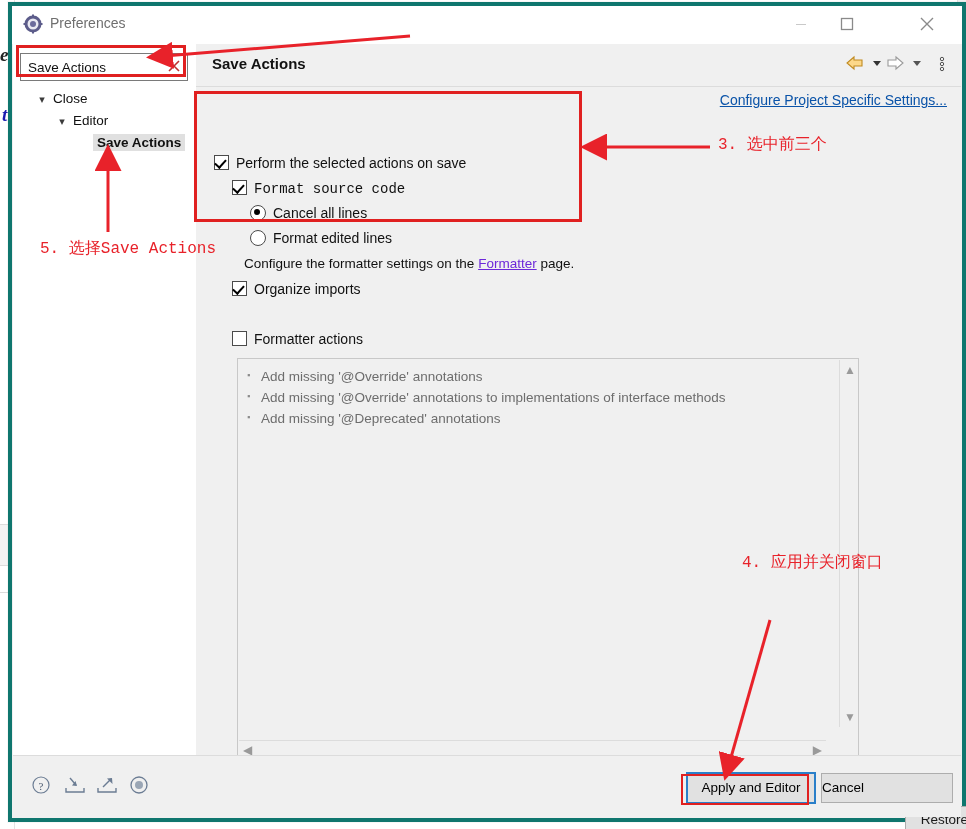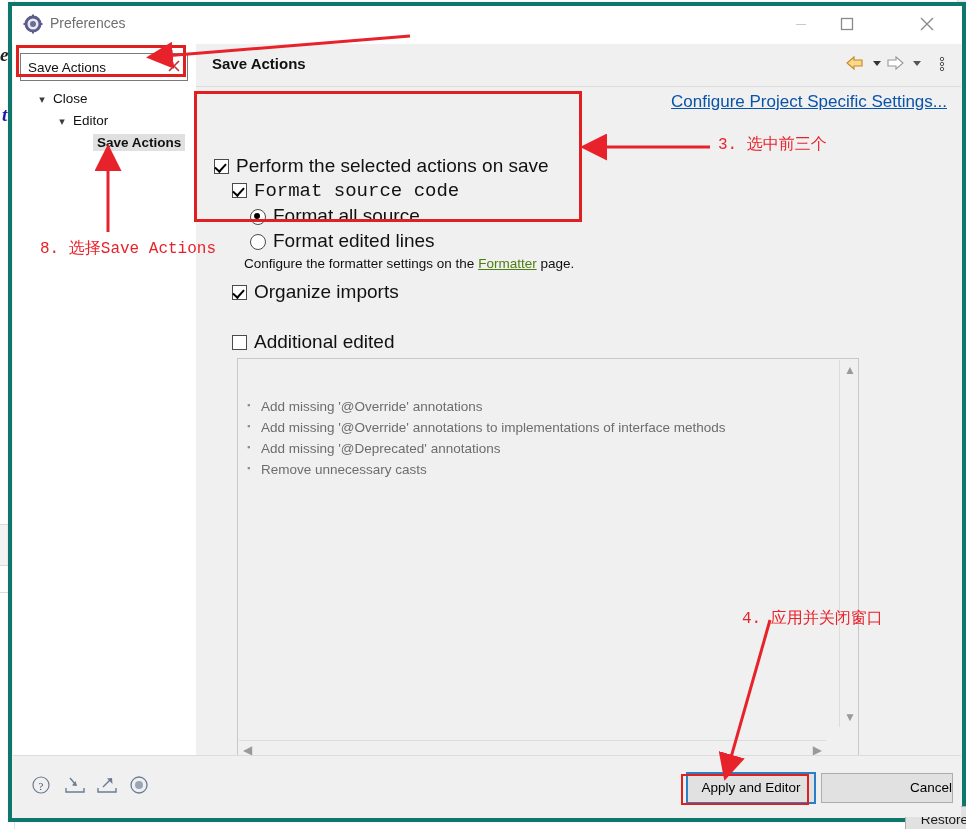--- a/index.html
+++ b/index.html
@@ -45,52 +45,52 @@
   .rightpane{position:absolute;left:184px;top:38px;right:1px;height:711px;background:#f0f0f0;}
   .pageheader{position:relative;height:42px;background:#f0f0f0;border-bottom:1px solid #dcdcdc;}
   .pagetitle{position:absolute;left:16px;top:11px;font-size:15px;font-weight:bold;color:#111;}
   .navtool{position:absolute;top:11px;cursor:pointer;}
   .navtool svg{display:block;}
   .nav-back{right:96px;} .nav-back-arrow{right:78px;}
   .nav-fwd{right:56px;}  .nav-fwd-arrow{right:38px;}
   .nav-menu{right:14px;top:10px;}
 
   .pagebody{position:absolute;left:0;right:0;top:43px;bottom:0;background:#f0f0f0;}
-  .cps-link{position:absolute;right:14px;top:5px;font-size:17px;color:#0a53a8;text-decoration:underline;cursor:pointer;}
-
-  .optrow{position:absolute;font-size:19px;color:#111;white-space:nowrap;}
+  .cps-link{position:absolute;right:14px;top:5px;font-size:14px;color:#0a53a8;text-decoration:underline;cursor:pointer;}
+
+  .optrow{position:absolute;font-size:14px;color:#111;white-space:nowrap;}
   .cb{display:inline-block;width:13px;height:13px;border:1px solid #4a4a4a;background:#fff;
       vertical-align:-2px;margin-right:7px;position:relative;}
   .cb.checked::after{content:"";position:absolute;left:2px;top:1px;width:5px;height:9px;
       border:solid #000;border-width:0 2px 2px 0;transform:rotate(42deg);}
   .rb{display:inline-block;width:14px;height:14px;border:1px solid #4a4a4a;border-radius:50%;background:#fff;
       vertical-align:-3px;margin-right:7px;position:relative;}
   .rb.checked::after{content:"";position:absolute;left:3px;top:3px;width:6px;height:6px;border-radius:50%;background:#000;}
   .hint{position:absolute;font-size:13.5px;color:#111;}
-  .hint a{color:#4d7c0f;text-decoration:underline;cursor:pointer;}
+  .hint a{color:#6d28d9;text-decoration:underline;cursor:pointer;}
 
   .listbox{position:absolute;left:41px;top:271px;width:620px;height:400px;background:#f0f0f0;border:1px solid #c8c8c8;}
-  .listinner{position:absolute;left:1px;top:1px;width:587px;height:367px;background:#f0f0f0;overflow:hidden;margin-top:30px;}
+  .listinner{position:absolute;left:1px;top:1px;width:587px;height:367px;background:#f0f0f0;overflow:hidden;}
   .litem{font-size:13.5px;color:#6d6d6d;line-height:21px;white-space:nowrap;padding-left:22px;position:relative;}
   .litem::before{content:"\25AA";position:absolute;left:8px;top:-1px;font-size:9px;color:#8a8a8a;}
   .vscroll{position:absolute;right:1px;top:1px;width:17px;height:367px;background:#f0f0f0;border-left:1px solid #dcdcdc;}
   .hscroll{position:absolute;left:1px;bottom:1px;width:587px;height:17px;background:#f0f0f0;border-top:1px solid #dcdcdc;}
   .sarrow{position:absolute;color:#9a9a9a;font-size:12px;cursor:pointer;}
 
   .btn{position:absolute;background:#e1e1e1;border:1px solid #adadad;font-size:13.5px;color:#1a1a1a;
        text-align:center;cursor:pointer;font-family:"Liberation Sans",sans-serif;}
   .btn-restore{left:709px;top:719px;width:130px;height:26px;line-height:26px;}
 
   .bottombar{position:absolute;left:1px;right:1px;bottom:1px;height:61px;background:#f0f0f0;border-top:1px solid #dcdcdc;}
   .footicon{position:absolute;top:19px;cursor:pointer;}
   .btn-applyclose{position:absolute;left:674px;top:17px;width:126px;height:28px;line-height:28px;
        background:#e1e1e1;border:1px solid #adadad;outline:2px solid #2a7fc9;outline-offset:-1px;
        font-size:13.5px;text-align:center;cursor:pointer;}
   .btn-cancel{position:absolute;left:808px;top:17px;width:130px;height:28px;line-height:28px;
-       background:#e1e1e1;border:1px solid #adadad;font-size:13.5px;text-align:right;cursor:pointer;}
+       background:#e1e1e1;border:1px solid #adadad;font-size:13.5px;text-align:left;cursor:pointer;}
 
   
   #anno{position:absolute;inset:0;pointer-events:none;}
   .atext{position:absolute;color:#e8222a;font-family:"Liberation Mono","DejaVu Sans Mono",monospace;
          font-size:16px;white-space:nowrap;}
   .redbox{position:absolute;border:3px solid #e02020;}
 </style>
 </head>
 <body>
 
@@ -206,47 +206,46 @@
 
       <div class="optrow" style="left:18px;top:68px;">
         <span class="cb checked"></span><span>Perform the selected actions on save</span>
       </div>
 
       <div class="optrow" style="left:36px;top:93px;font-family:Liberation Mono, monospace;">
         <span class="cb checked"></span><span>Format source code</span>
       </div>
 
       <div class="optrow" style="left:54px;top:118px;">
-        <span class="rb checked"></span><span>Format all source</span>
+        <span class="rb checked"></span><span>Cancel all lines</span>
       </div>
 
       <div class="optrow" style="left:54px;top:143px;">
         <span class="rb"></span><span>Format edited lines</span>
       </div>
 
       <div class="hint" style="left:48px;top:169px;">
         <span>Configure the formatter settings on the </span><a>Formatter</a><span> page.</span>
       </div>
 
       <div class="optrow" style="left:36px;top:194px;">
         <span class="cb checked"></span><span>Organize imports</span>
       </div>
 
 
       <div class="optrow" style="left:36px;top:244px;">
-        <span class="cb"></span><span>Additional edited</span>
+        <span class="cb"></span><span>Formatter actions</span>
       </div>
 
       <div class="listbox">
         <div class="listinner">
           <div style="padding-top:6px;">
             <div class="litem">Add missing '@Override' annotations</div>
             <div class="litem">Add missing '@Override' annotations to implementations of interface methods</div>
             <div class="litem">Add missing '@Deprecated' annotations</div>
-            <div class="litem">Remove unnecessary casts</div>
           </div>
         </div>
         <div class="vscroll">
           <span class="sarrow" style="left:4px;top:3px;">▲</span>
           <span class="sarrow" style="left:4px;bottom:3px;">▼</span>
         </div>
         <div class="hscroll">
           <span class="sarrow" style="left:4px;top:2px;">◀</span>
           <span class="sarrow" style="right:4px;top:2px;">▶</span>
         </div>
@@ -304,16 +303,16 @@
 
     <line x1="410" y1="36" x2="152" y2="57" stroke="#e8222a" stroke-width="3" marker-end="url(#ah)"></line>
 
     <line x1="108" y1="232" x2="108" y2="150" stroke="#e8222a" stroke-width="3" marker-end="url(#ah)"></line>
 
     <line x1="710" y1="147" x2="586" y2="147" stroke="#e8222a" stroke-width="3" marker-end="url(#ah)"></line>
 
     <line x1="770" y1="620" x2="726" y2="775" stroke="#e8222a" stroke-width="3" marker-end="url(#ah)"></line>
   </svg>
 
-  <div class="atext" style="left:40px;top:238px;">8. 选择Save Actions</div>
+  <div class="atext" style="left:40px;top:238px;">5. 选择Save Actions</div>
   <div class="atext" style="left:718px;top:134px;">3. 选中前三个</div>
-  <div class="atext" style="left:742px;top:608px;">4. 应用并关闭窗口</div>
+  <div class="atext" style="left:742px;top:552px;">4. 应用并关闭窗口</div>
 </div>
 
 </body></html>

